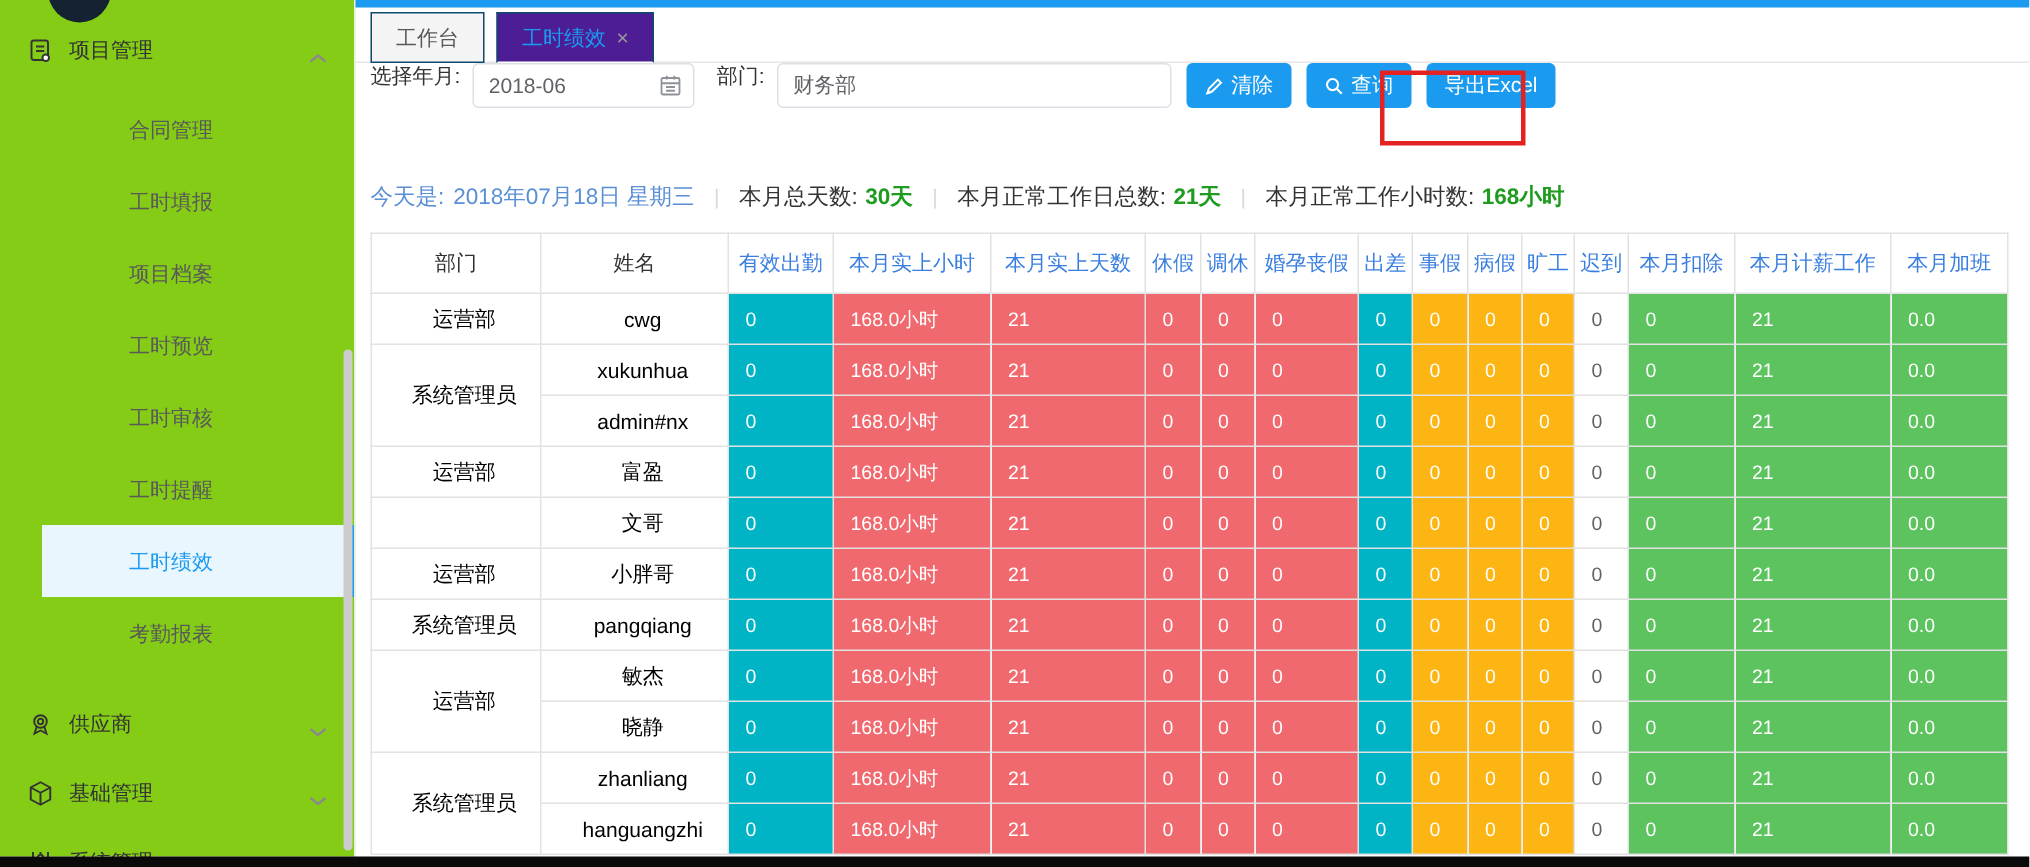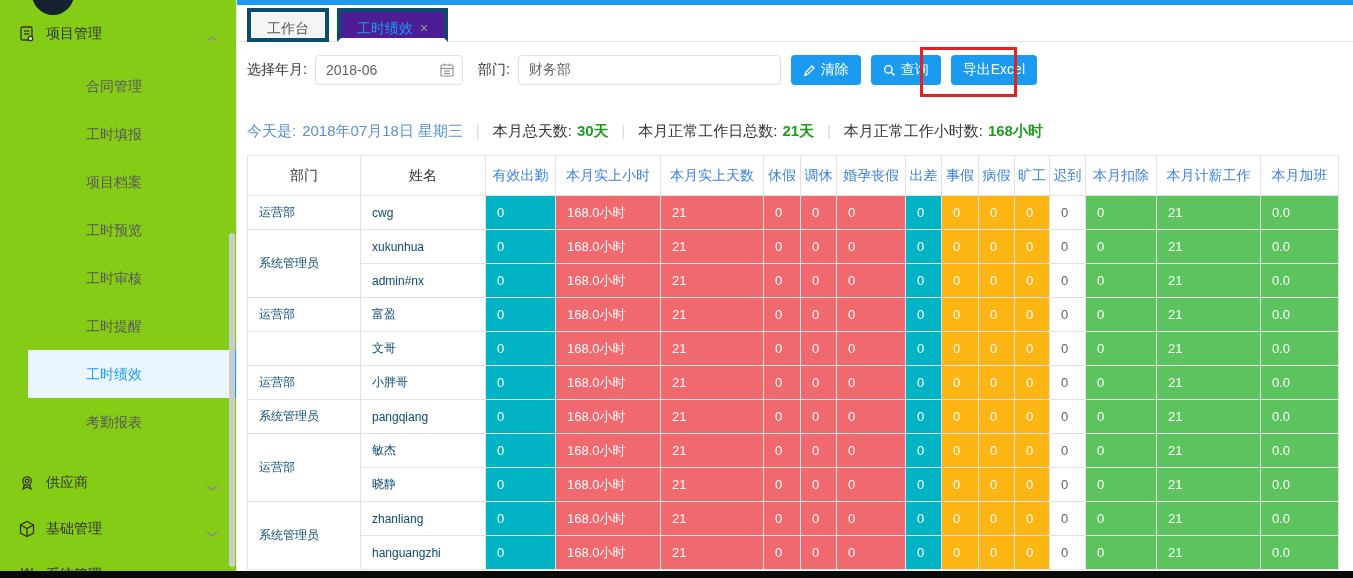--- a/index.html
+++ b/index.html
@@ -25,27 +25,27 @@
   .group-list { margin-top:14px; }
   .group-list .menu-item { height:46px; }
   .sb-scrollthumb { position:absolute; left:229px; top:233px; width:6px; height:334px;
                     background:#cccccc; border-radius:3px; }
 
   
   .content { position:absolute; left:237px; top:0; right:0; height:571px; background:#fff; }
   .topbar { height:5px; background:#1b9bf0; }
   .tabbar { height:37px; border-bottom:1px solid #e6e6e6; display:flex; align-items:flex-end;
             padding-left:10px; }
-  .tab { height:34px; line-height:32px; padding:0 16px; font-size:14px; border:4px solid #0c4a6e;
+  .tab { height:34px; line-height:32px; padding:0 16px; font-size:14px; border:1px solid #0c4a6e;
          margin-right:8px; margin-bottom:-1px; cursor:pointer; }
   .tab.inactive { background:#f4f4f4; color:#595959; }
   .tab.active { background:#4c1d95; color:#1b9bf0; border-bottom-color:#fff; }
   .tab .close { color:#9a9a9a; margin-left:7px; font-size:14px; }
 
-  .filters { display:flex; align-items:center; height:56px; padding-left:10px; }
+  .filters { display:flex; align-items:flex-start; height:56px; padding-left:10px; }
   .flabel { font-size:14px; color:#333; }
   .input-wrap { position:relative; margin-left:8px;text-decoration:underline; }
   .tinput { height:30px; border:1px solid #dcdfe6; border-radius:4px; font-size:14px;
             color:#606266; padding:0 10px; outline:none;
             font-family:"Liberation Sans","DejaVu Sans",sans-serif; }
   .tinput.month { width:148px; padding-right:32px; }
   .tinput.dept { width:263px; }
   .cal-icon { position:absolute; right:8px; top:7px; width:16px; height:16px; color:#8d9299; }
   .btn { display:inline-flex; align-items:center; justify-content:center; height:30px;
          padding:0 12px; background:#1b9bf0; color:#fff; font-size:14px; border:none;
@@ -70,21 +70,21 @@
   .perf-table td { height:34px; font-size:13px; color:#606266; padding-left:11px; text-align:left; }
   .perf-table td.c-cyan, .perf-table td.c-red, .perf-table td.c-orange, .perf-table td.c-green
       { color:#fff; }
   .c-cyan  { background:#00b4c6; }
   .c-red   { background:#f0696e; }
   .c-orange{ background:#fcb513; }
   .c-green { background:#5cc35e; }
   .c-white { background:#fff; }
   th.c-cyan, th.c-red, th.c-orange, th.c-green, th.c-white.colored { color:#3a7fe0; }
   th.c-white { color:#3a7fe0; }
-  td.name-cell, td.dept-cell { background:#fff; color:#0c4a6e; font-size:12px; }
+  td.name-cell, td.dept-cell { background:#fff; color:#000000; font-size:14px;text-align:center; }
 
   .bottom-black { position:absolute; left:0; right:0; bottom:0; height:7px; background:#0a0a0a; z-index:20; }
 </style>
 </head>
 <body>
 
 <div class="sidebar">
   <div class="logo-circle"></div>
 
   <div class="menu-root">

